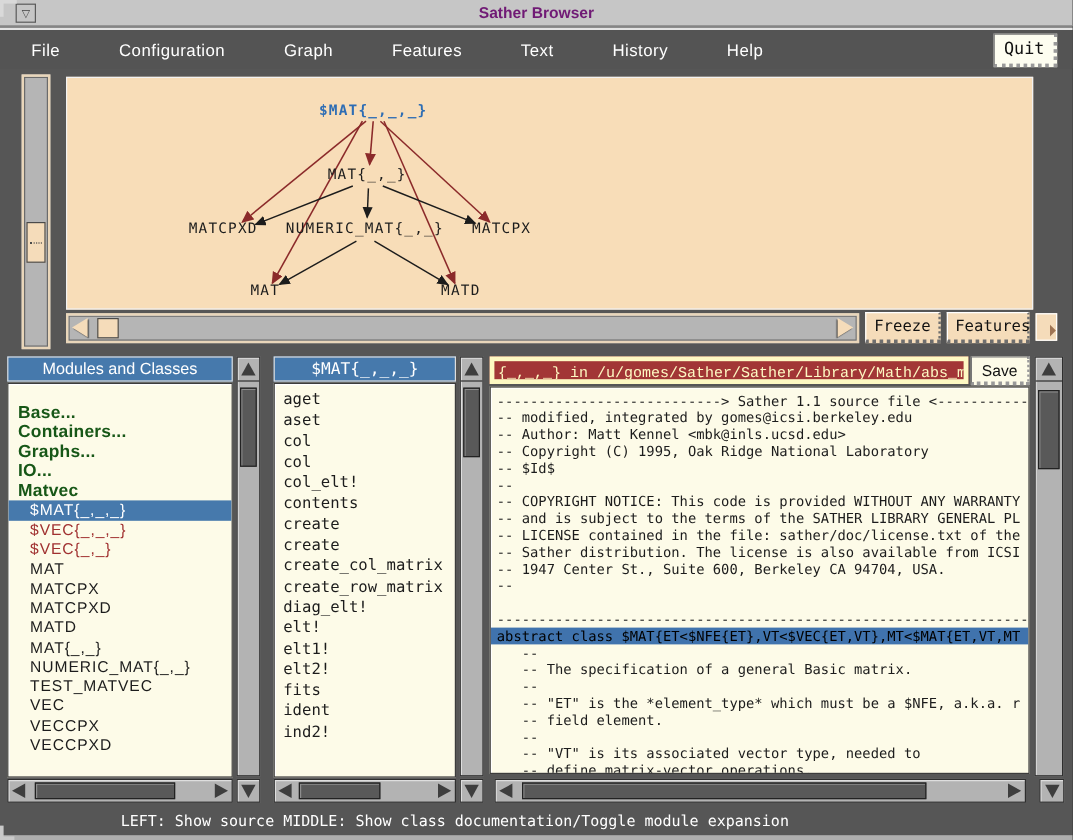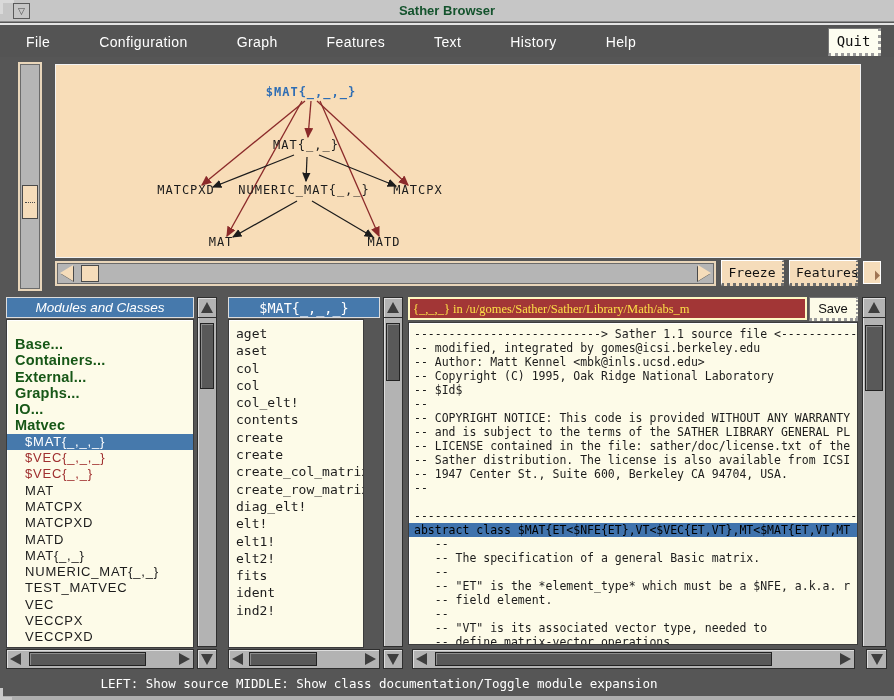--- a/index.html
+++ b/index.html
@@ -3,21 +3,21 @@
 <meta charset="utf-8">
 <style>
   html,body{margin:0;padding:0;background:#2e2e2e;}
   *{box-sizing:border-box;}
   .window{position:relative;width:894px;height:700px;background:#565656;overflow:hidden;
           font-family:"Liberation Sans",sans-serif;}
   
   .titlebar{position:absolute;left:0;top:0;width:894px;height:22px;background:#c6c6c6;
             border-bottom:1px solid #8a8a8a;}
   .titlebar .title{position:absolute;left:0;right:0;top:3px;text-align:center;
-            font-size:13px;font-weight:bold;color:#14532d;}
+            font-size:13px;font-weight:bold;color:#701a75;}
   .wm-btn{position:absolute;left:13px;top:3px;width:17px;height:16px;background:#c6c6c6;
             border:1px solid #5a5a5a;color:#444;font-size:9px;line-height:14px;text-align:center;}
   .corner-tl-h{position:absolute;left:0;top:0;width:14px;height:3px;background:#d9d9d9;}
   .corner-tl-v{position:absolute;left:0;top:0;width:3px;height:14px;background:#d9d9d9;}
   .corner-bl-h{position:absolute;left:0;bottom:0;width:12px;height:3px;background:#c9c9c9;}
   .corner-bl-v{position:absolute;left:0;bottom:0;width:3px;height:12px;background:#c9c9c9;}
   .bottom-strip{position:absolute;left:0;top:696px;width:894px;height:4px;background:#aeaeae;}
   
   .menubar{position:absolute;left:0;top:23px;width:894px;height:34px;background:#545454;
            border-top:2px solid #e4e4e4;}
@@ -53,23 +53,23 @@
            font-family:"DejaVu Sans Mono",monospace;font-size:13px;
            border:1px solid #fff;border-right:2px dotted #6e6e6e;border-bottom:3px dotted #6e6e6e;}
   .graph-corner{position:absolute;left:863px;top:261px;width:18px;height:23px;background:#f5dcba;
            border:1px solid #fff;display:flex;align-items:center;justify-content:center;}
   .tri-dr{border-left:7px solid transparent;border-top:7px solid transparent;border-bottom:7px solid #8a5a3a;
            transform:rotate(-45deg);opacity:.8;}
   
   .hdr-blue{position:absolute;height:21px;background:#4679ac;color:#fff;font-size:13.5px;
            display:flex;align-items:center;justify-content:center;border:1px solid #ddd;}
   .hdr-blue.mono{font-family:"DejaVu Sans Mono",monospace;}
-  .hdr-red{position:absolute;height:23px;background:#a23636;color:#fde047;
-           font-family:Liberation Serif, serif;font-size:12.5px;line-height:21px;
-           padding-left:3px;white-space:nowrap;overflow:hidden;border:2px solid #fef9c3;}
+  .hdr-red{position:absolute;height:23px;background:#a23636;color:#fef9c3;
+           font-family:Liberation Mono, monospace;font-size:12.5px;line-height:21px;
+           padding-left:3px;white-space:nowrap;overflow:hidden;border:4px solid #fef9c3;}
   .listbox{position:absolute;background:#fdfbe8;border:1px solid #3c3c3c;
            box-shadow:inset 1px 1px 0 #fff;overflow:hidden;}
   .row{height:16.3px;line-height:16.3px;padding-left:18px;font-size:13px;letter-spacing:0.8px;
            color:#1c1c1c;white-space:nowrap;}
   .row.module{font-weight:bold;color:#175717;font-size:14.5px;letter-spacing:0.2px;padding-left:8px;}
   .row.selected{background:#4679ac;color:#fff;}
   .row.abstract{color:#a03030;}
   .mrow{height:17.3px;line-height:17.3px;padding-left:7px;color:#1c1c1c;white-space:nowrap;
            font-family:"DejaVu Sans Mono",monospace;font-size:13px;}
   .modules-list{padding-top:16px;}
@@ -167,26 +167,25 @@
     <div class="g-hthumb"></div>
     <span class="tri tri-right-peach g-arrow" style="right:3px;"></span>
   </div>
 
   <button class="peach-btn" style="left:721px;top:260px;width:63px;">Freeze</button>
   <button class="peach-btn" style="left:789px;top:260px;width:69px;">Features</button>
   <div class="graph-corner">
     <span class="tri tri-dr"></span>
   </div>
 
-  <div class="hdr-blue" style="left:6px;top:297px;width:188px;font-style:italic;">Modules and Classes</div>
+  <div class="hdr-blue" style="left:6px;top:297px;width:188px;">Modules and Classes</div>
   <div class="listbox modules-list" style="left:6px;top:319px;width:188px;height:329px;">
 
   <div class="row module">Base...</div>
       <div class="row module">Containers...</div>
-      <div class="row module">External...</div>
       <div class="row module">Graphs...</div>
       <div class="row module">IO...</div>
       <div class="row module">Matvec</div>
       <div class="row selected">$MAT{_,_,_}</div>
       <div class="row abstract">$VEC{_,_,_}</div>
       <div class="row abstract">$VEC{_,_}</div>
       <div class="row class">MAT</div>
       <div class="row class">MATCPX</div>
       <div class="row class">MATCPXD</div>
       <div class="row class">MATD</div>
@@ -206,21 +205,21 @@
   <div class="sb" style="left:6px;top:649px;width:188px;height:20px;">
     <span class="tri tri-left-dark sb-harrow" style="left:3px;"></span>
     <div class="sb-hthumb" style="left:22px;width:117px;"></div>
     <span class="tri tri-right-dark sb-harrow" style="right:3px;"></span>
   </div>
   <div class="corner-box" style="left:197px;top:649px;">
     <span class="tri tri-down-dark"></span>
   </div>
 
   <div class="hdr-blue mono" style="left:228px;top:297px;width:152px;">$MAT{_,_,_}</div>
-  <div class="listbox features-list" style="left:228px;top:319px;width:136px;height:329px;">
+  <div class="listbox features-list" style="left:228px;top:319px;width:152px;height:329px;">
 
   <div class="mrow">aget</div>
       <div class="mrow">aset</div>
       <div class="mrow">col</div>
       <div class="mrow">col</div>
       <div class="mrow">col_elt!</div>
       <div class="mrow">contents</div>
       <div class="mrow">create</div>
       <div class="mrow">create</div>
       <div class="mrow">create_col_matrix</div>

